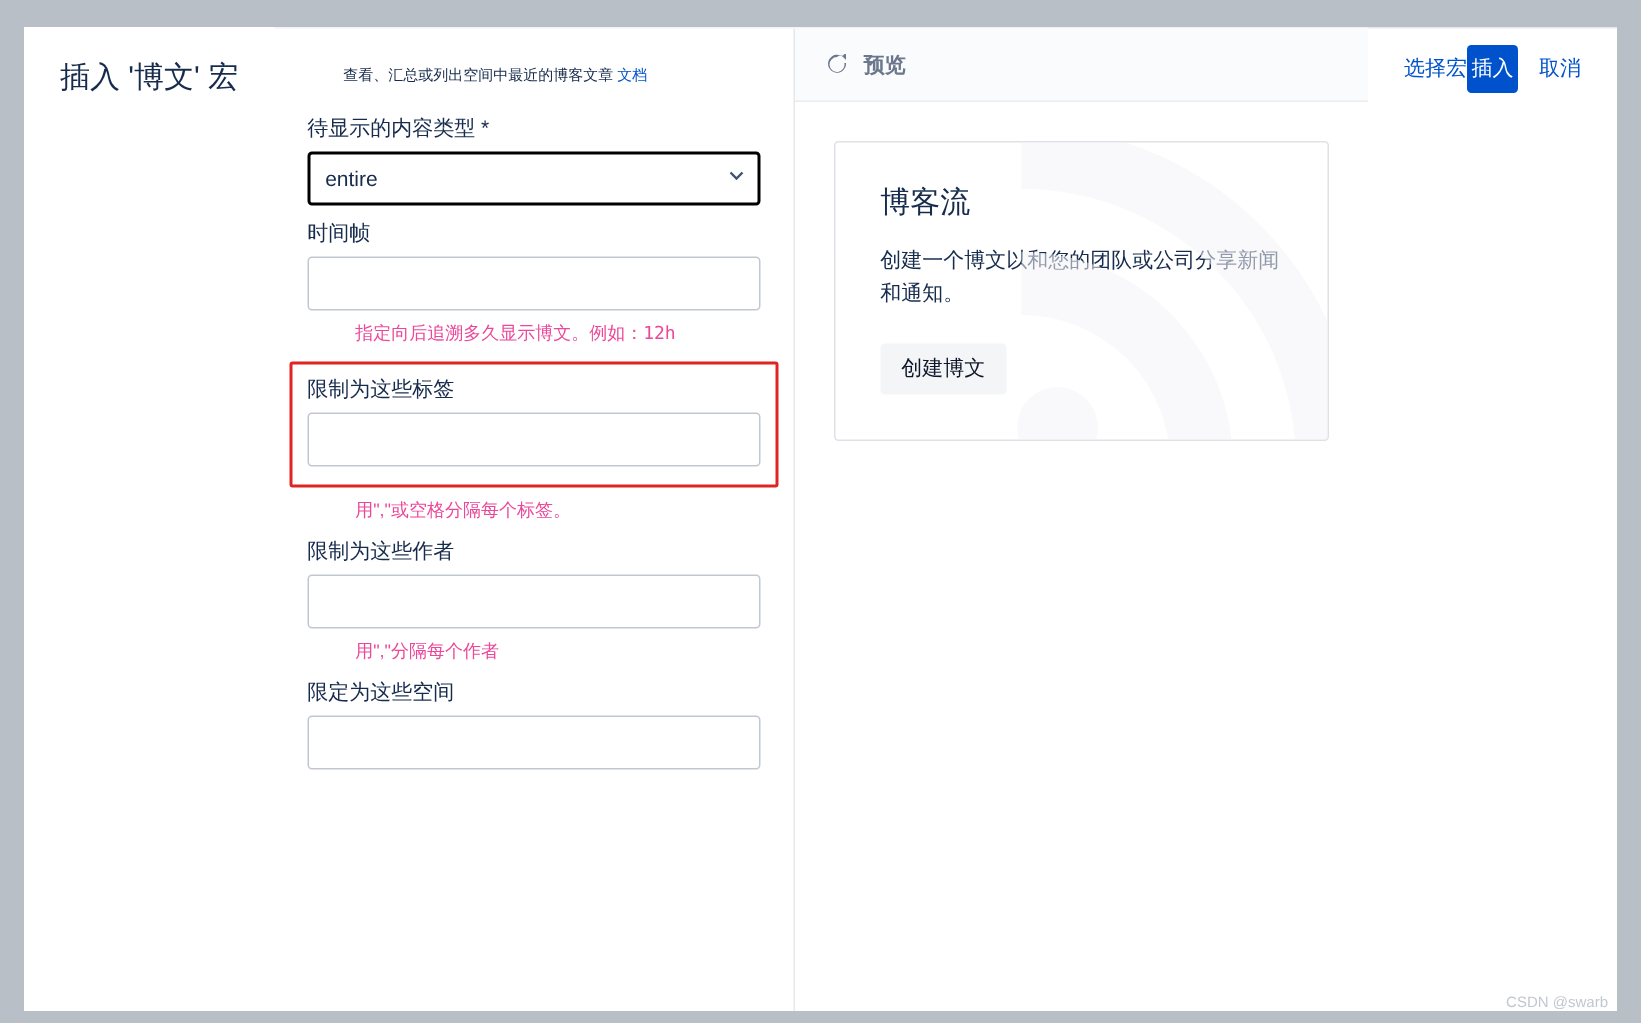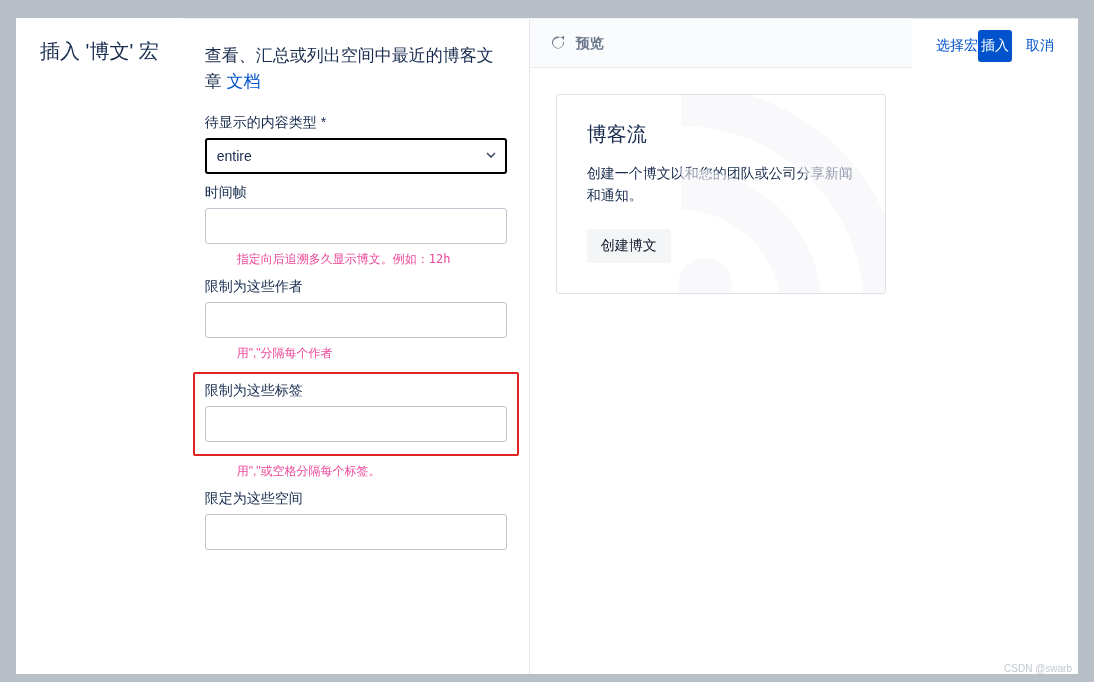--- a/index.html
+++ b/index.html
@@ -41,23 +41,24 @@
       border-right: 1px solid #e6e8eb;
       position: relative;
       overflow-y: scroll;
       padding: 24px 22px 10px 22px;
     }
     .left-panel::-webkit-scrollbar { width: 16px; }
     .left-panel::-webkit-scrollbar-track { background: #f4f5f7; }
     .left-panel::-webkit-scrollbar-thumb { background: #c1c7d0; border: 3px solid #f4f5f7; border-radius: 8px; }
     .description {
       color: #172b4d;
-      font-size: 17px;
+      font-size: 10px;
       line-height: 1.55;
       margin-bottom: 18px;
+      margin-left: 24px;
     }
     .doc-link {
       color: #0052cc;
       text-decoration: none;
       cursor: pointer;
     }
     .field-label {
       font-size: 14px;
       color: #172b4d;
       margin-bottom: 6px;
@@ -249,31 +250,31 @@
 
       <div class="field-group">
         <div class="field-label">时间帧</div>
         <input type="text" class="text-input" style="">
         <div class="help-text">
           <span>指定向后追溯多久显示博文。例如：</span><code>12h</code>
         </div>
       </div>
 
       <div class="field-group">
-        <div class="field-label">限制为这些作者</div>
-        <input type="text" class="text-input" style="">
-        <div class="help-text">用","分隔每个作者</div>
-      </div>
-
-      <div class="field-group">
         <div class="highlight-box">
           <div class="field-label">限制为这些标签</div>
           <input type="text" class="text-input" style="">
         </div>
         <div class="help-text">用","或空格分隔每个标签。</div>
+      </div>
+
+      <div class="field-group">
+        <div class="field-label">限制为这些作者</div>
+        <input type="text" class="text-input" style="">
+        <div class="help-text">用","分隔每个作者</div>
       </div>
 
       <div class="field-group">
         <div class="field-label">限定为这些空间</div>
         <input type="text" class="text-input" style="">
       </div>
     </div>
 
     <div class="right-panel">
       <div class="preview-header">

